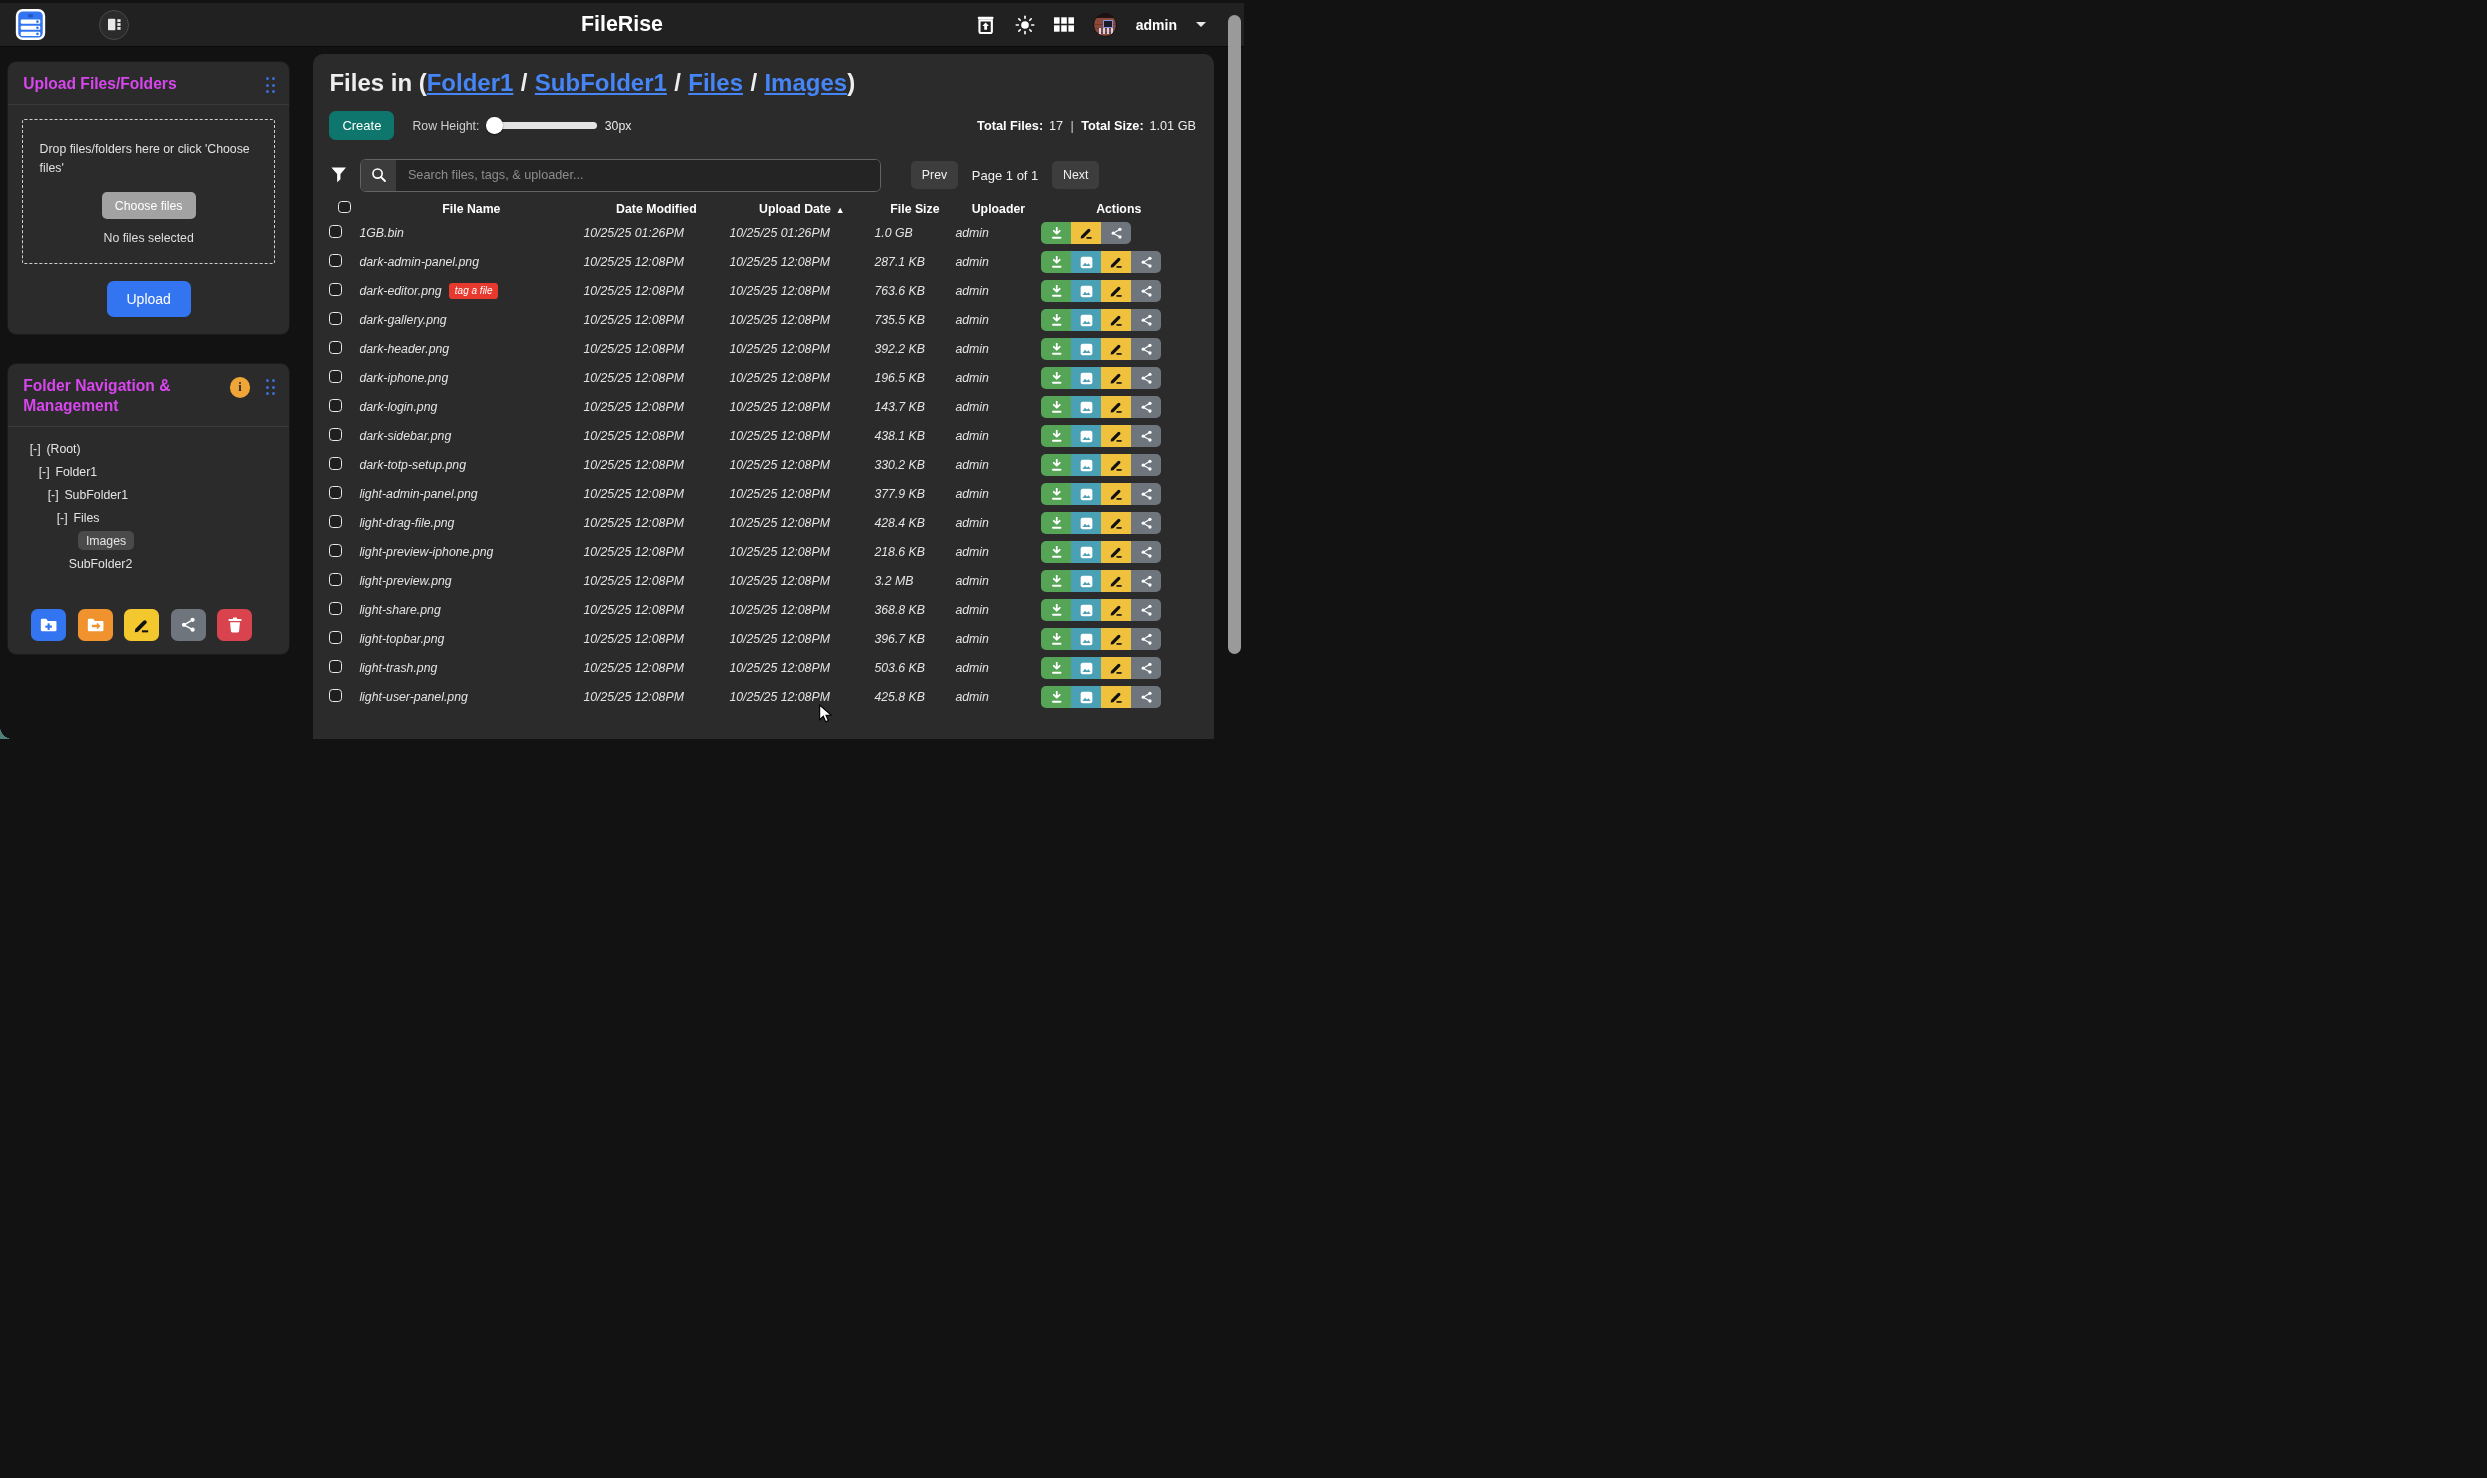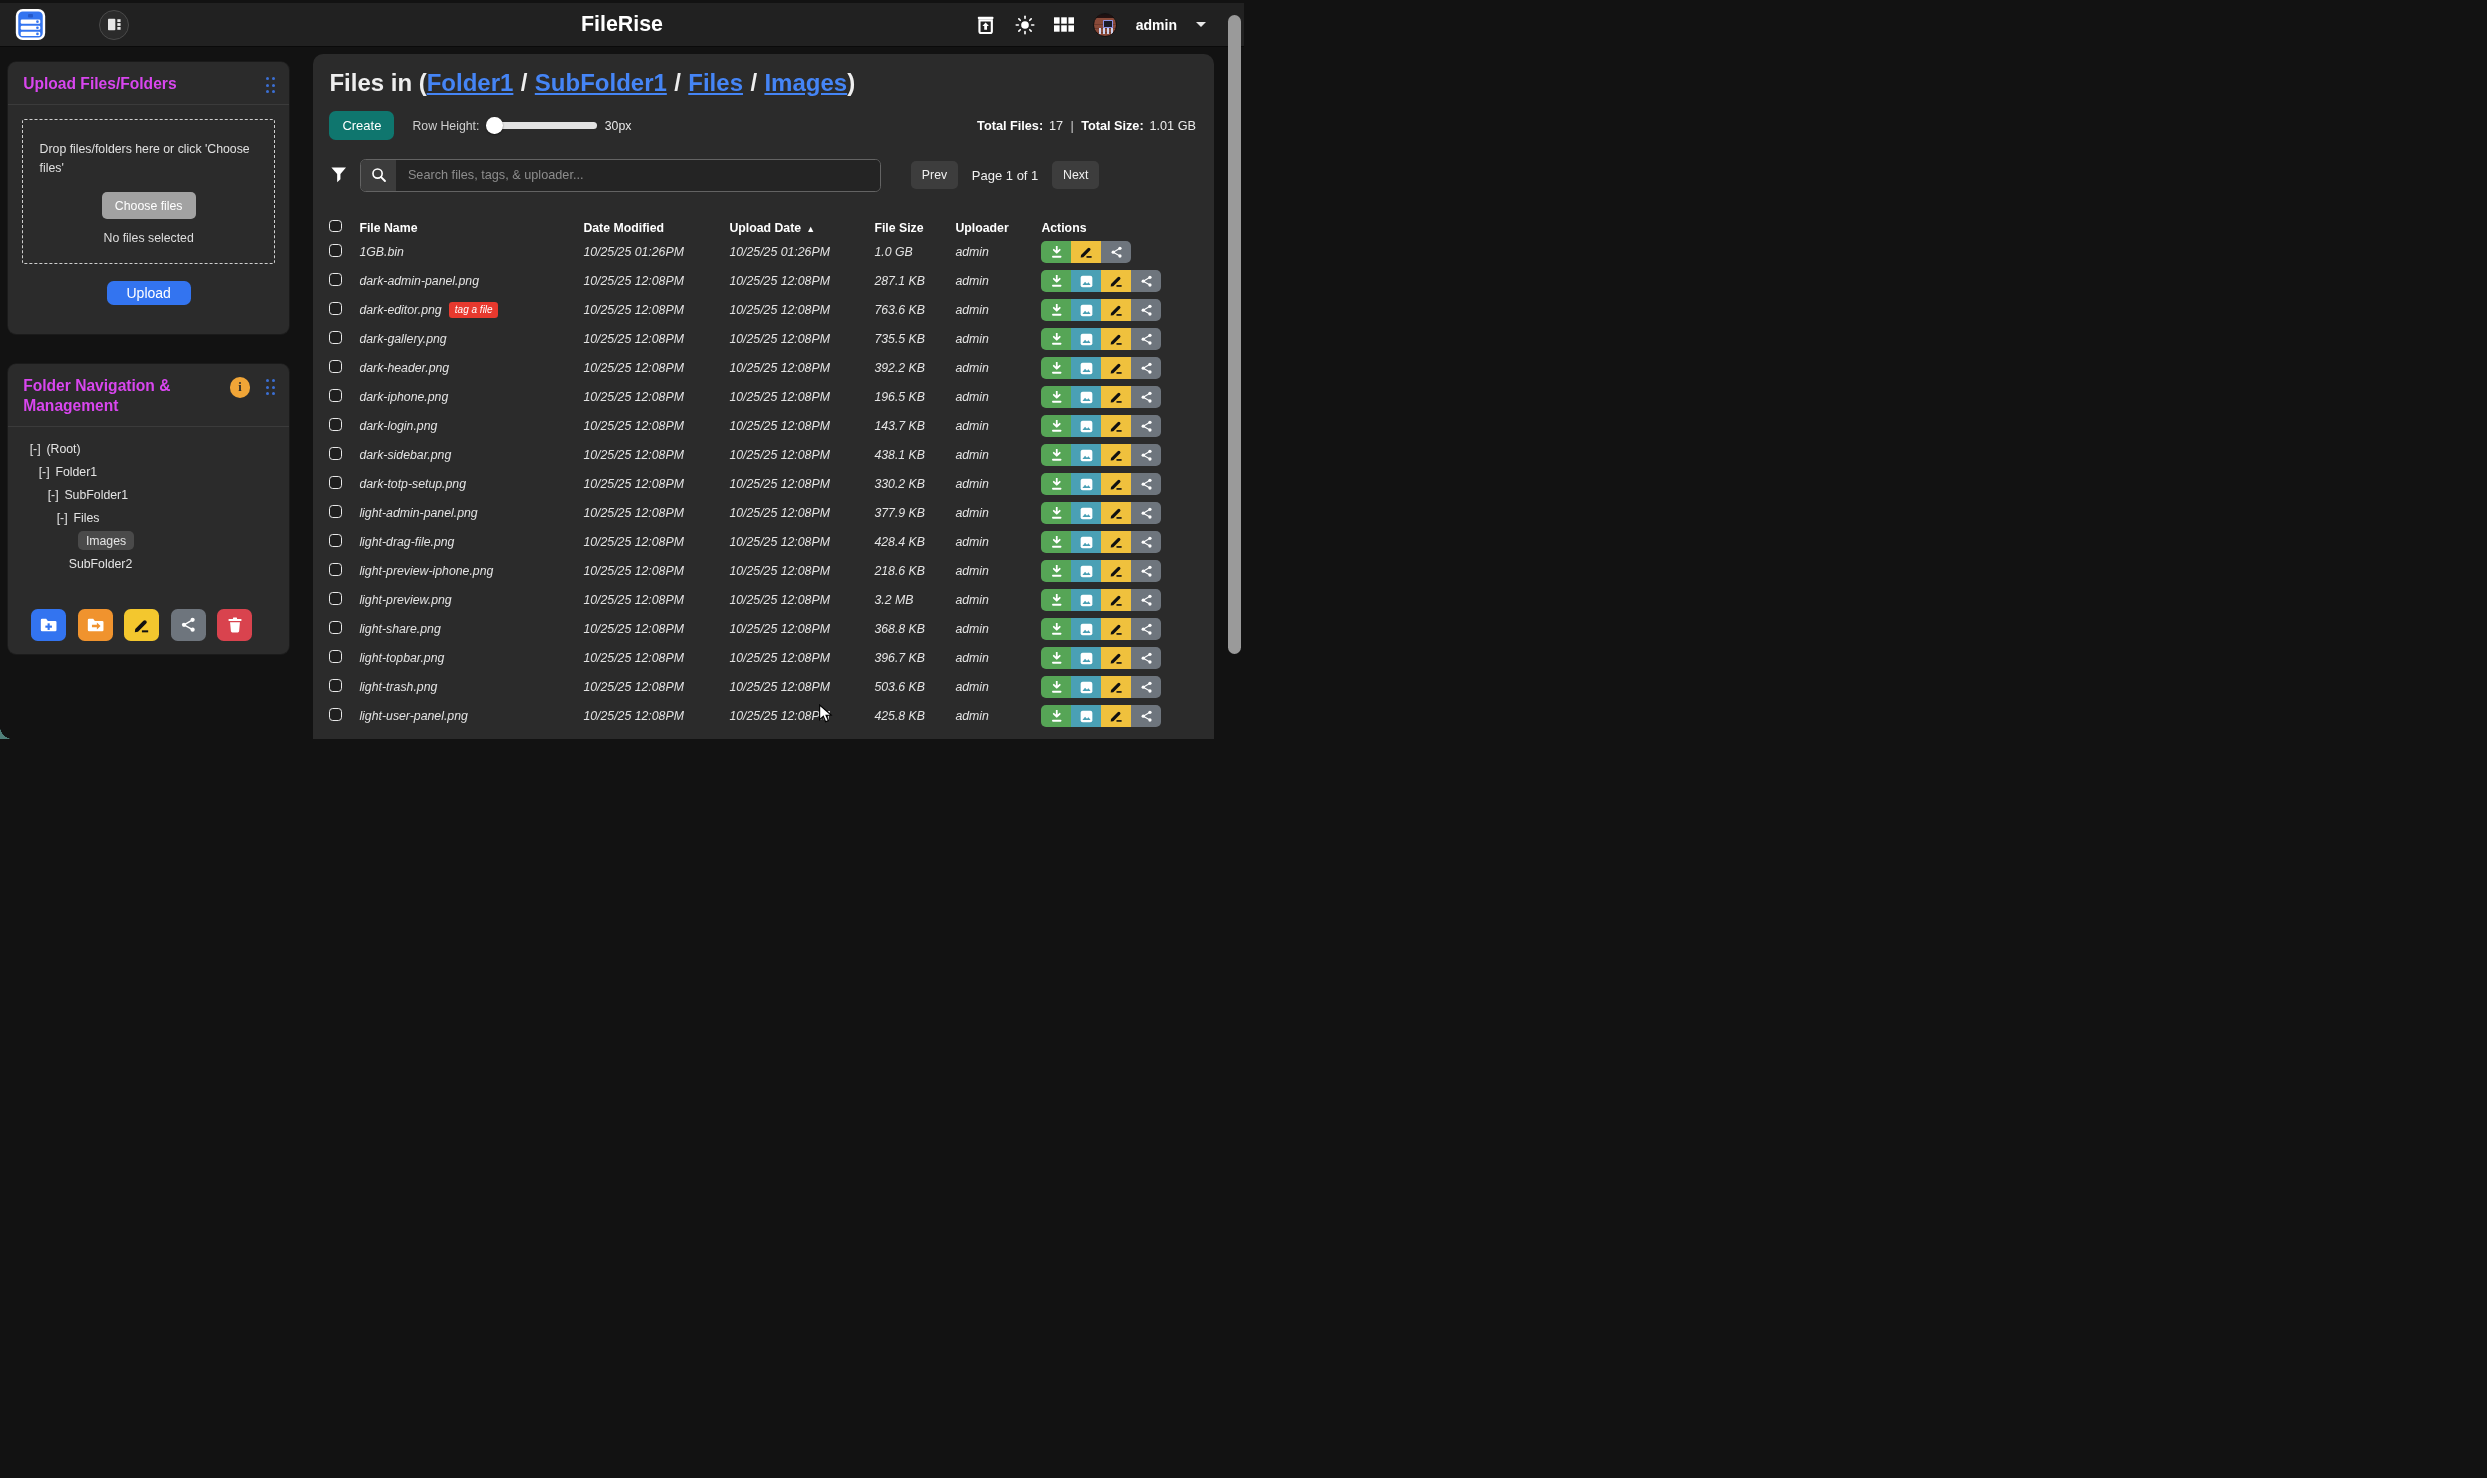--- a/index.html
+++ b/index.html
@@ -74,21 +74,21 @@
     padding:20px 16.4px 16.4px 16.4px; height:145px;
   }
   .dropzone-text { font-size:12.3px; color:#e0e0e0; line-height:19px; }
   .choose-files-btn {
     display:block; margin:14px auto 0 auto; background:#a2a2a2; color:#fff;
     font-size:12.3px; padding:6.6px 13px; border-radius:5px;
   }
   .no-files { text-align:center; font-size:12.3px; color:#dedede; margin-top:11.5px; }
   .upload-btn {
     display:block; margin:16.4px auto 0 auto; background:#3374f0; color:#fff;
-    font-size:14px; padding:4px 20px; border-radius:6.6px;
+    font-size:14px; padding:10px 20px; border-radius:6.6px;
   }
 
   .tree { padding:10px 11.5px 0 11.5px; }
   .tree-item { height:23px; display:flex; align-items:center; font-size:12.3px; color:#e4e4e4; cursor:pointer; }
   .tree-prefix { margin-right:5.8px; color:#e4e4e4; }
   .tree-label.selected { background:#4a4a4a; border-radius:5px; padding:2.5px 8.2px; }
   .folder-actions { position:absolute; left:23px; bottom:13px; display:flex; gap:11.5px; }
   .f-btn { width:35px; height:32px; border-radius:6.6px; display:flex; align-items:center; justify-content:center; }
   .f-blue{background:#3374f0;} .f-orange{background:#f0932e;} .f-yellow{background:#f3c72e;}
   .f-gray{background:#6e757d;} .f-red{background:#d9434e;}
@@ -125,21 +125,21 @@
     flex:1; background:#242424; border:none; outline:none; color:#ec4899;
     font-size:12.7px; padding:0 11.5px; font-family:inherit;
   }
   .search-input::placeholder { color:#8d8d8d; }
   .pagination { margin-left:auto; margin-right:97px; display:flex; align-items:center; }
   .page-btn { background:#3d3d3d; color:#f0f0f0; font-size:12.3px; padding:7.4px 10.7px; border-radius:5px; }
   .page-info { margin:0 14px; font-size:13px; color:#f0f0f0; }
 
   
   .tgrid { display:grid; grid-template-columns:30px 224px 146px 145px 81px 86px 1fr; align-items:center; }
-  .thead { margin-top:27px; font-size:12.3px; font-weight:bold; color:#fff; height:20px; }
+  .thead { margin-top:8px; font-size:12.3px; font-weight:bold; color:#fff; height:20px;text-align:center; }
   .sort-arrow { font-size:9px; margin-left:5px; }
   .trow { height:29px; font-size:12.3px; color:#e3e3e3;font-style:italic; }
   .checkbox {
     width:12.3px; height:12.3px; border:1.6px solid #e9e9e9; border-radius:3.7px;
     background:#1f1f1f; display:inline-block; cursor:pointer;
   }
   .cell-name { display:flex; align-items:center; gap:7.4px; overflow:hidden; white-space:nowrap; }
   .tag-badge {
     background:#e8392e; color:#fff; font-size:10px; padding:2.5px 5.8px 2.9px 5.8px;
     border-radius:3.3px; cursor:pointer; flex:none;

